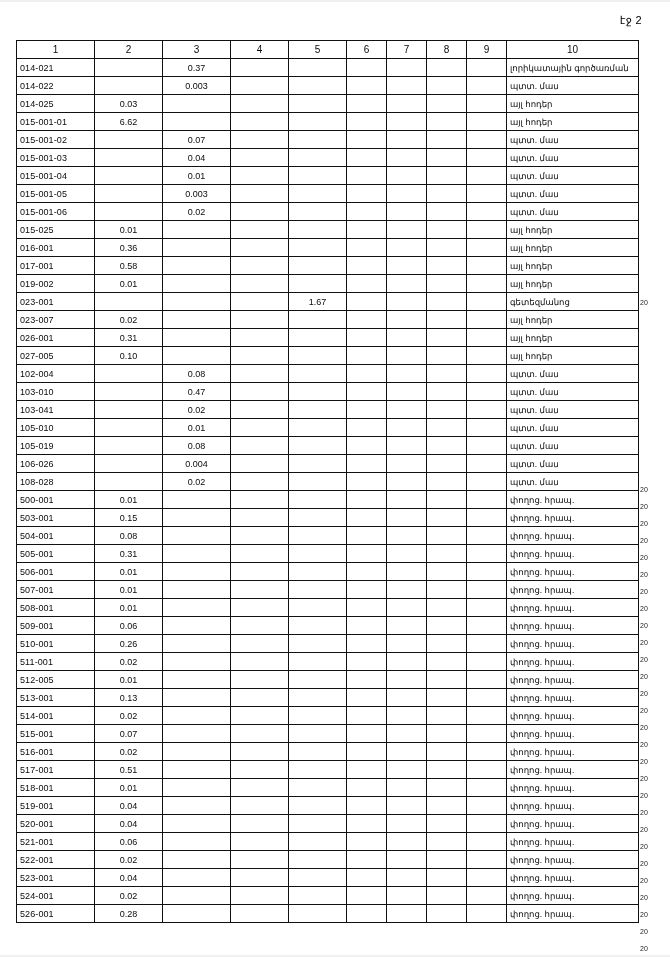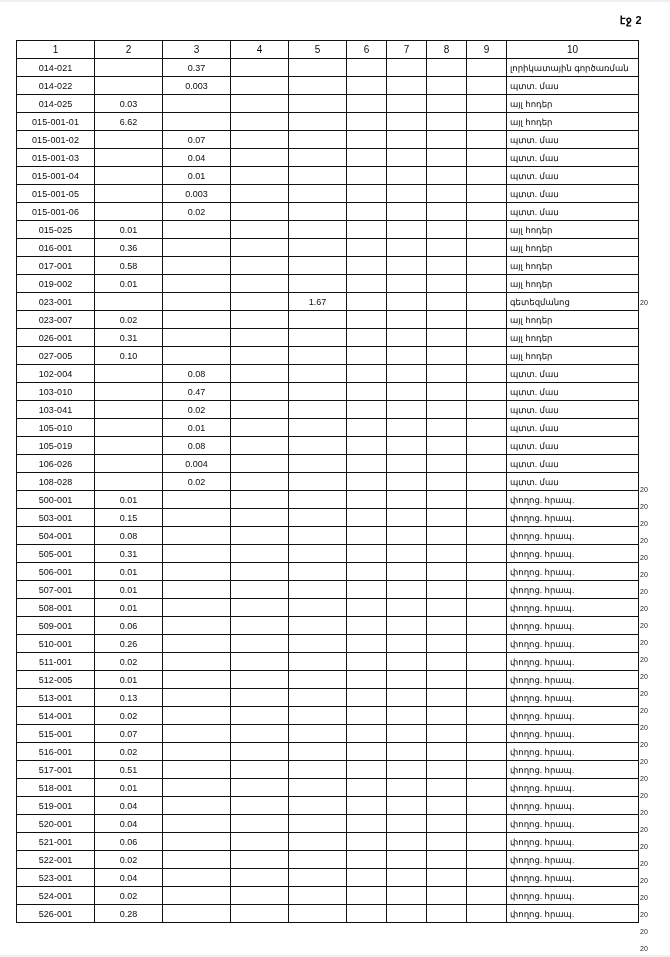--- a/index.html
+++ b/index.html
@@ -19,21 +19,21 @@
     position: relative;
     width: 670px;
     height: 957px;
     box-sizing: border-box;
   }
   .page-header {
     position: absolute;
     top: 14px;
     right: 28px;
     font-size: 11px;
-    font-weight: bold;
+    font-weight: normal;
     letter-spacing: 0.3px;
     color: #000;
   }
   .table-wrap {
     position: absolute;
     top: 40px;
     left: 16px;
     width: 622px;
   }
   table.grid {
@@ -50,21 +50,21 @@
     vertical-align: middle;
     white-space: nowrap;
     overflow: hidden;
   }
   thead td {
     text-align: center;
     font-size: 10px;
     height: 16px;
   }
   .c-code {
-    text-align: center;
+    text-align: left;
     font-size: 9px;
     letter-spacing: 0.1px;
   }
   .c-num {
     text-align: center;
     font-size: 9px;
   }
   .c-desc {
     text-align: left;
     font-size: 8.5px;

